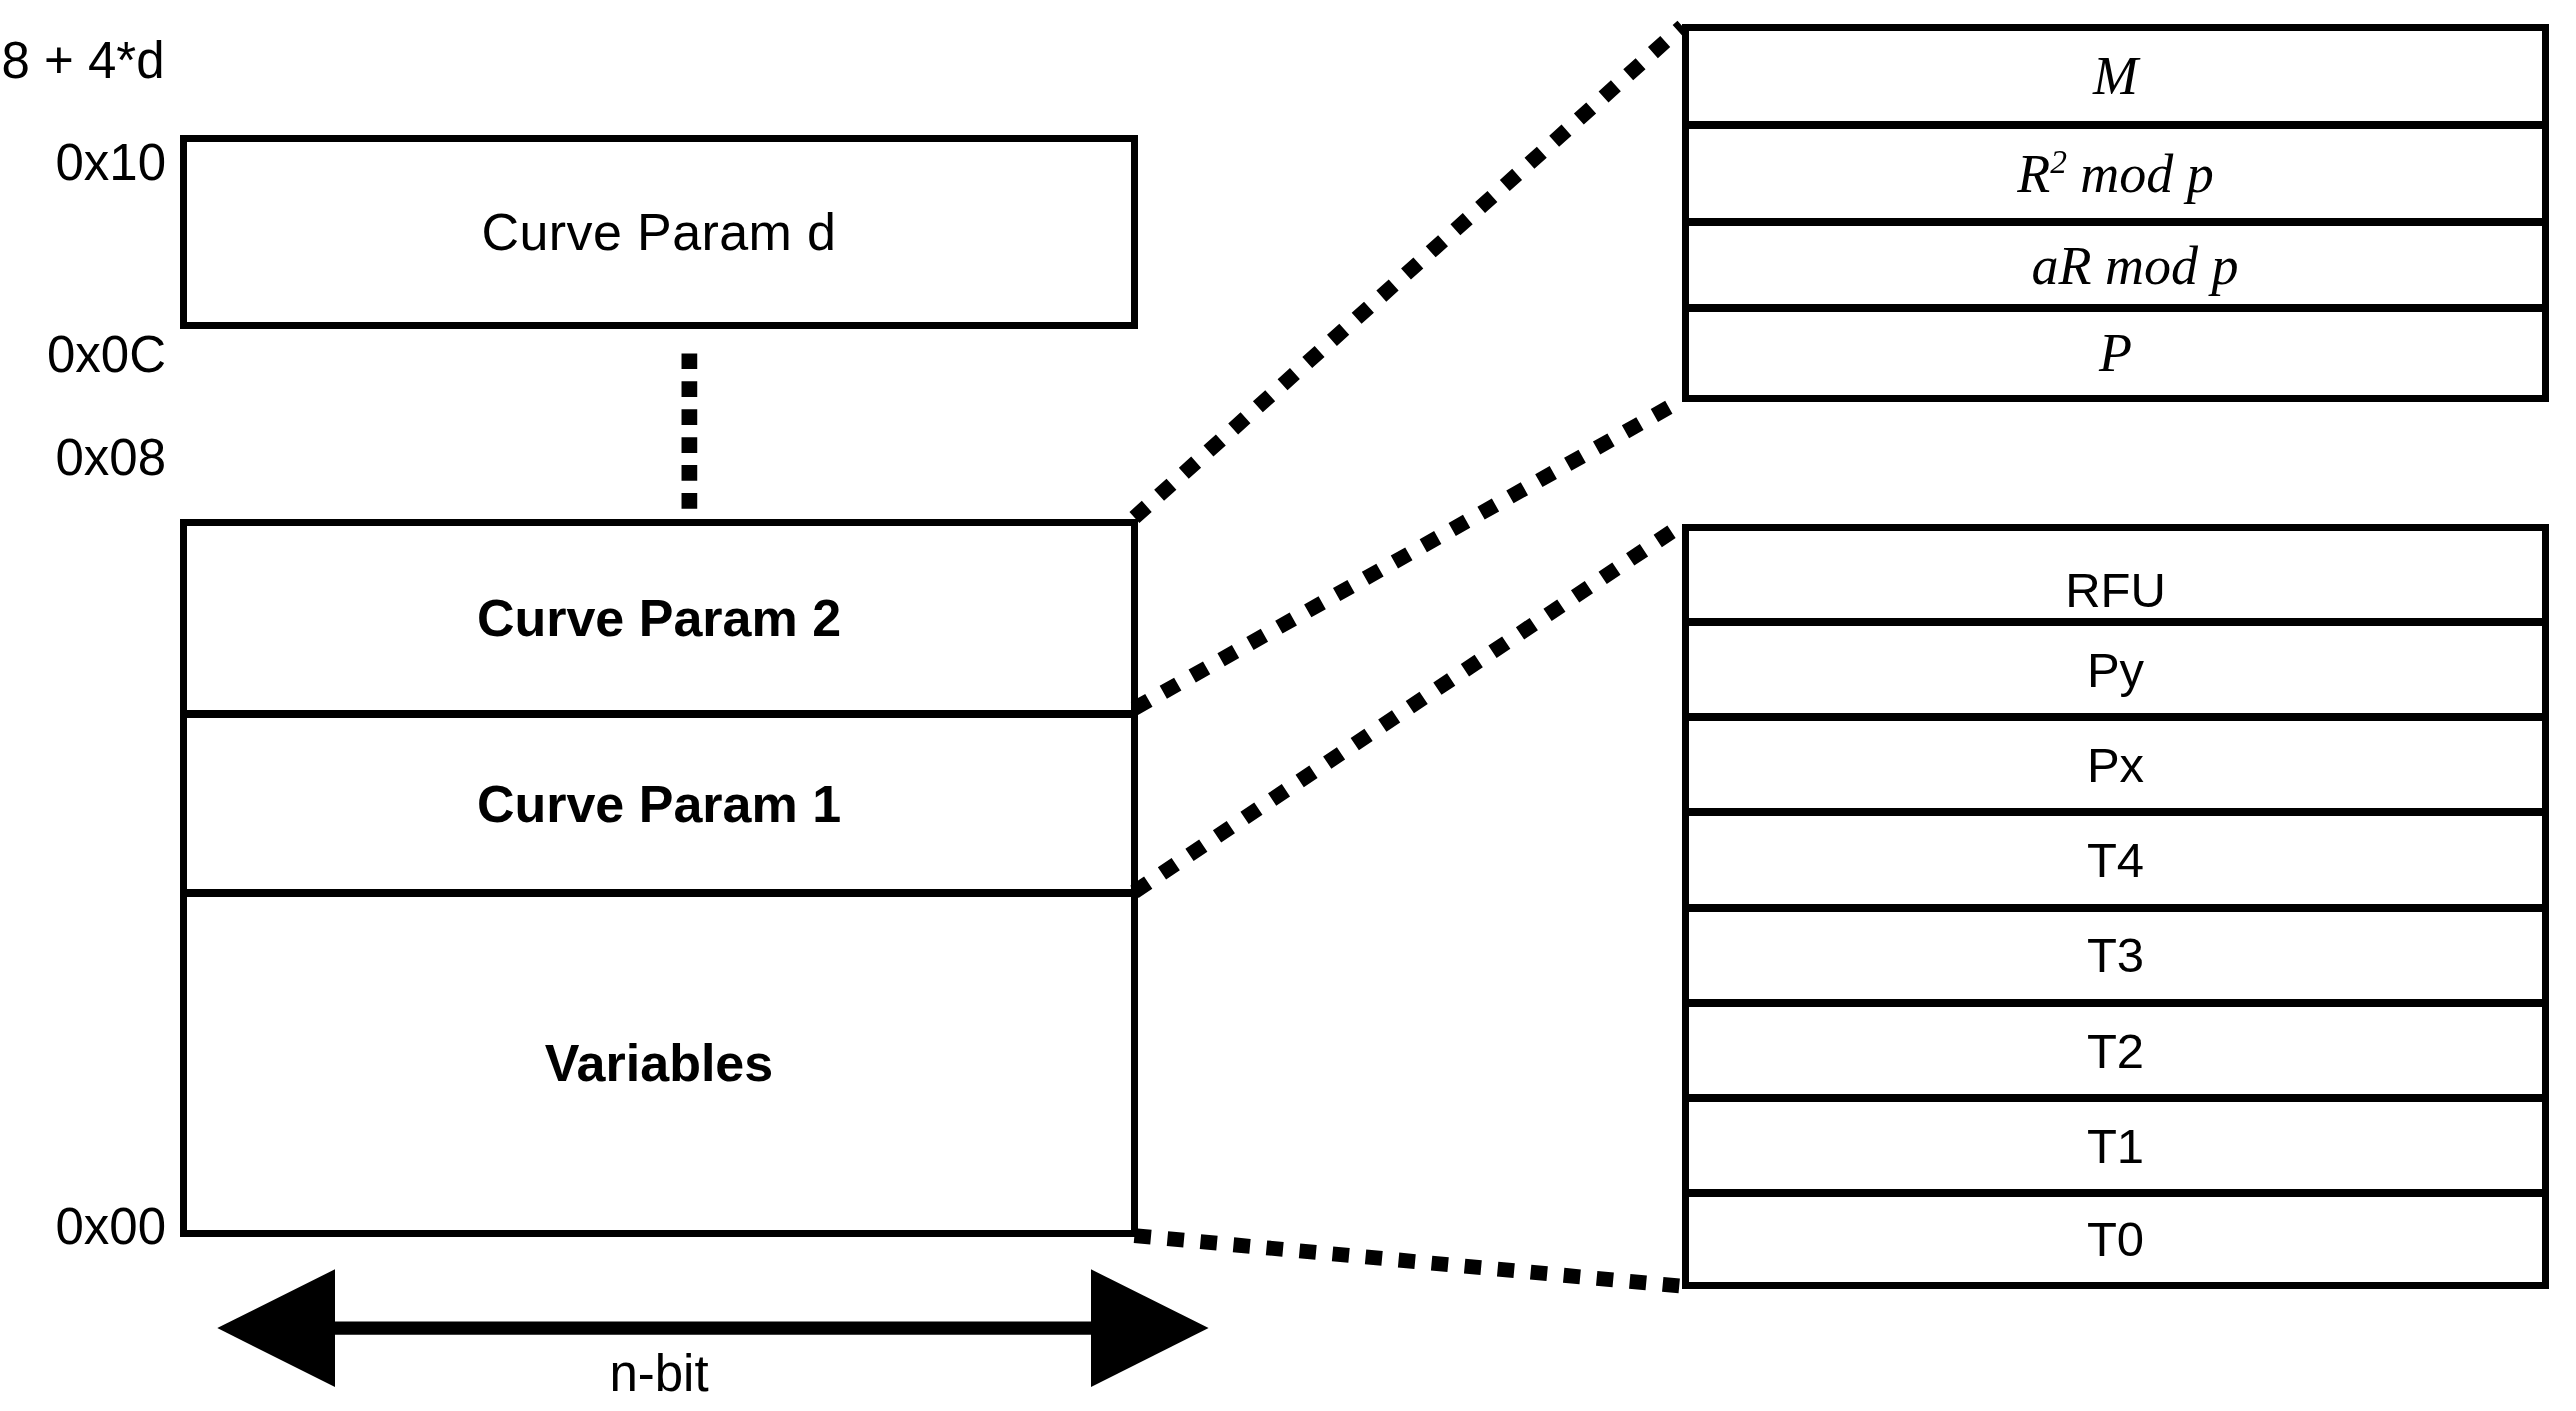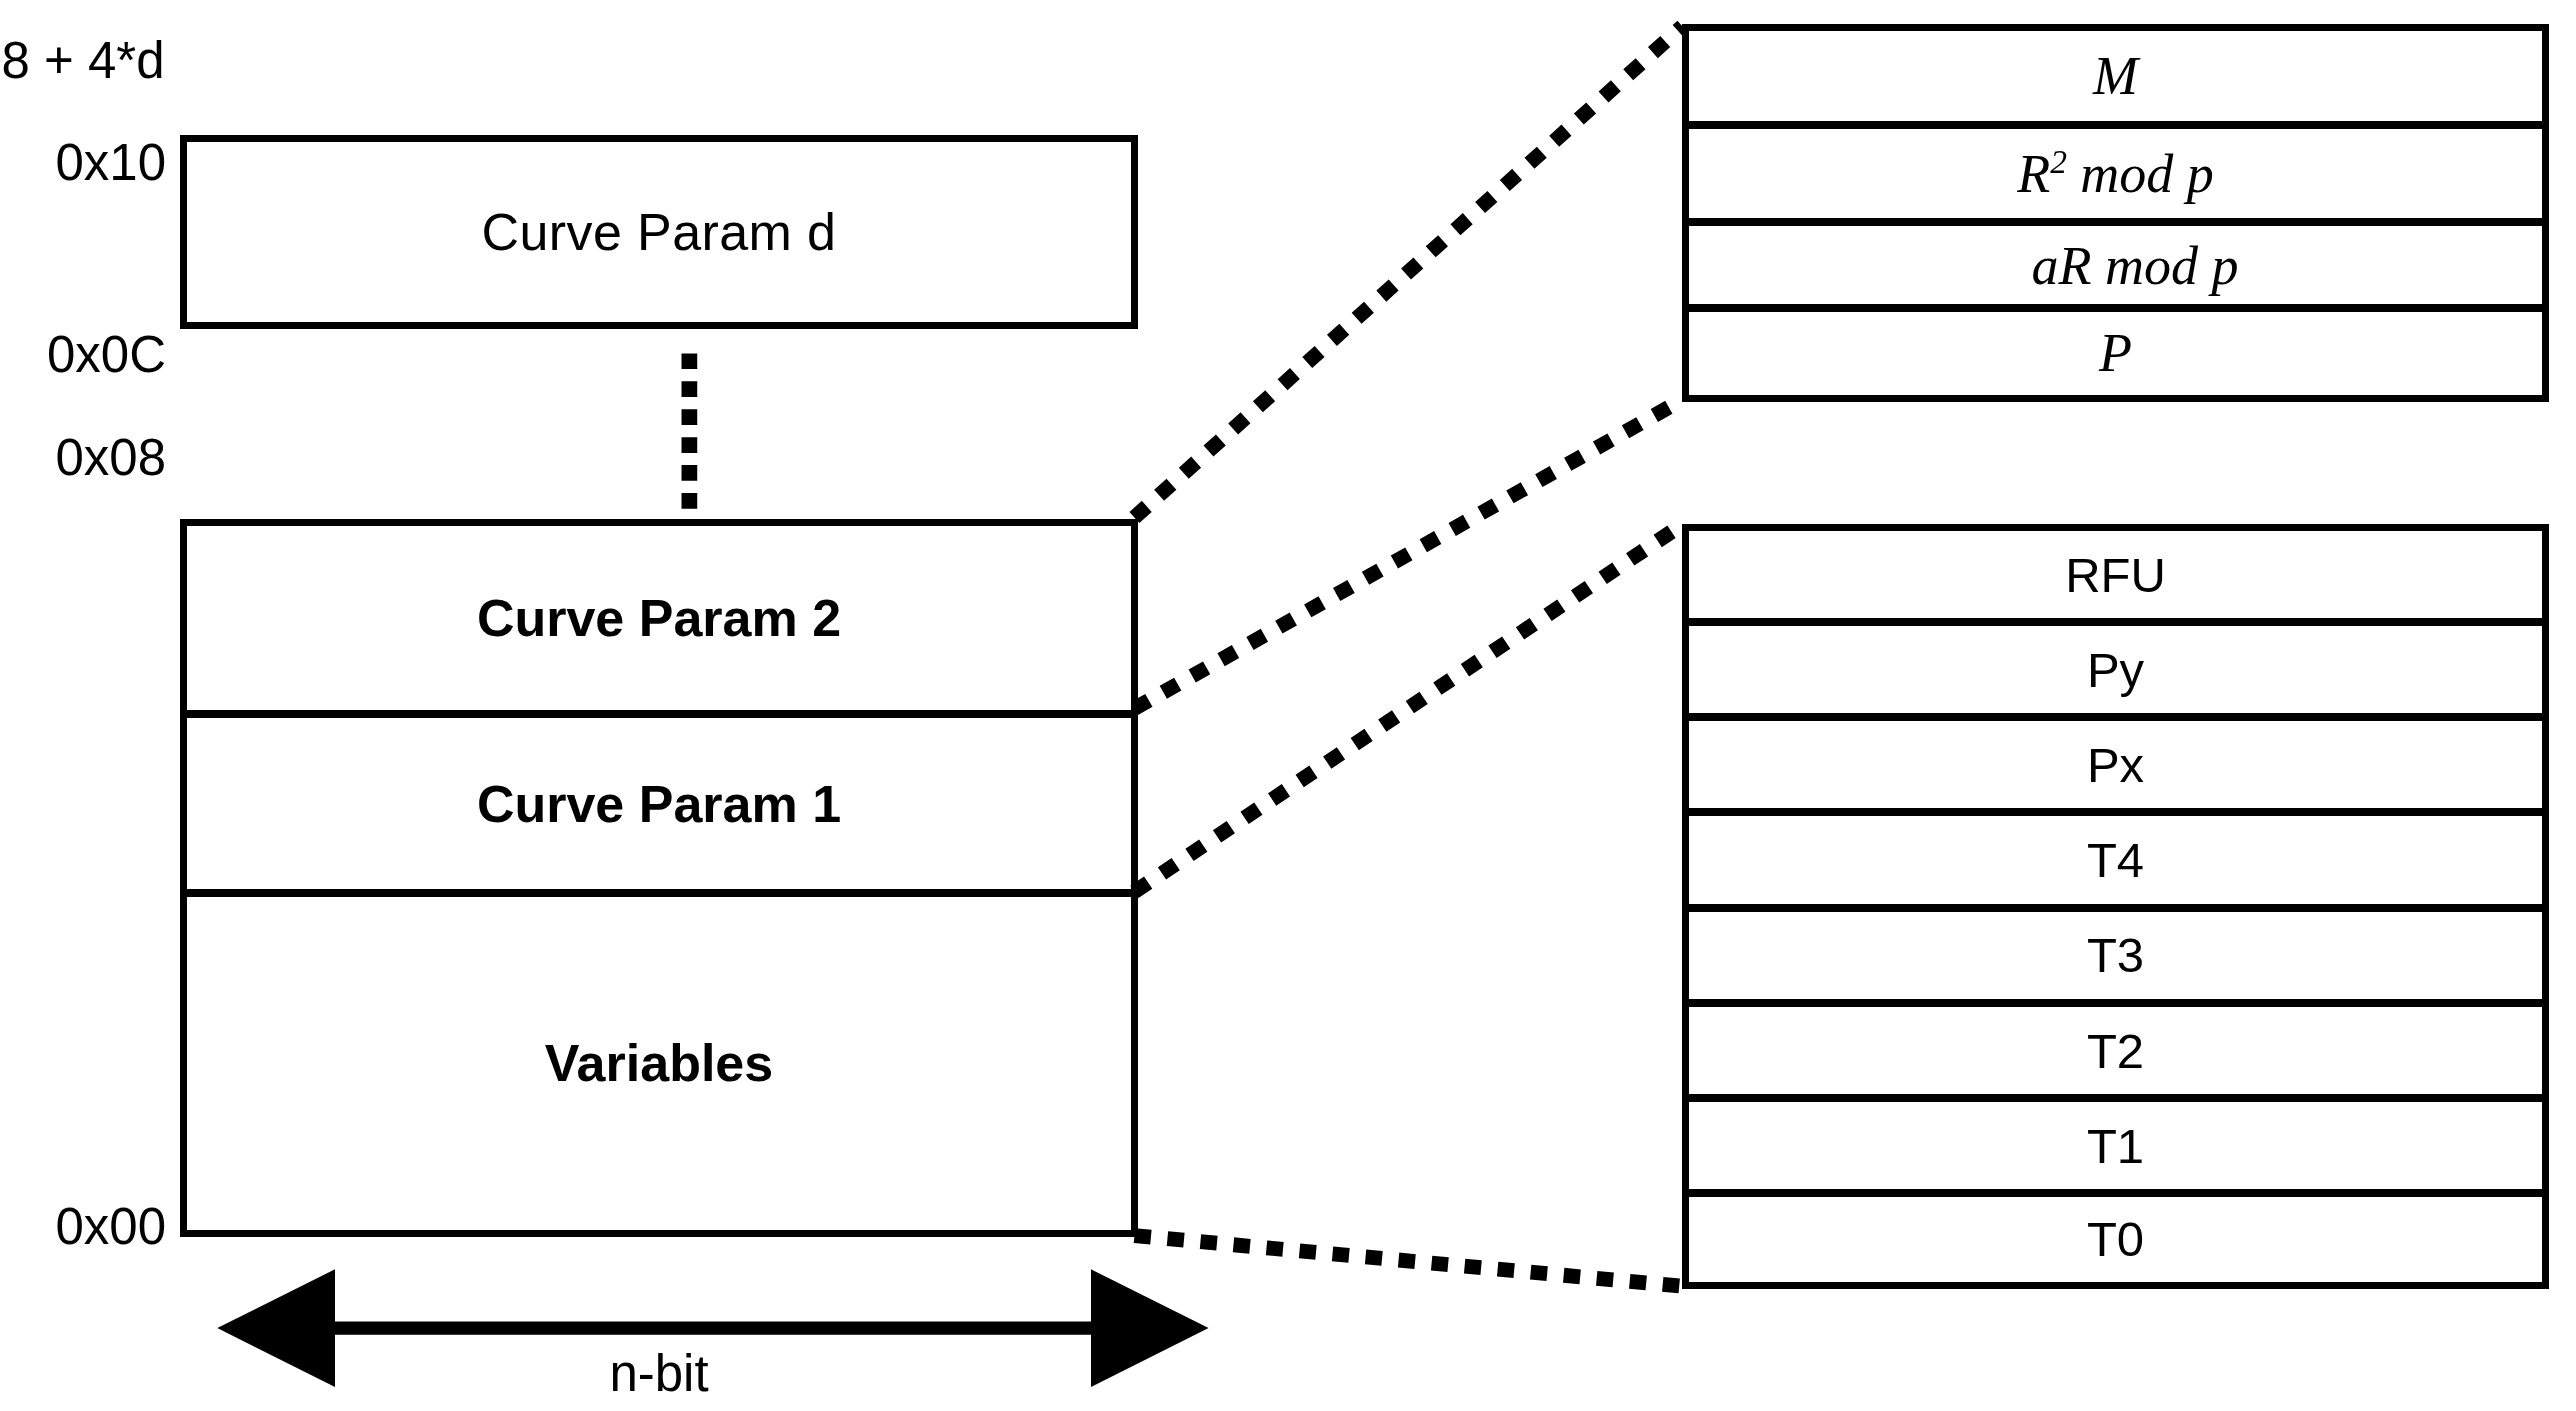--- a/index.html
+++ b/index.html
@@ -124,21 +124,21 @@
     </div>
     <div class="divider" style="top:273px;"></div>
 
     <div class="rrow math" style="top:281px;height:81px;">
       <span class="rlabel">P</span>
     </div>
   </div>
 
   <div class="rtable" style="left:1682px;top:524px;width:867px;height:765px;">
 
-    <div class="rrow" style="top:0px;height:87px;">
+    <div class="rrow" style="top:0px;height:87px;align-items:flex-end;">
       <span class="rlabel">RFU</span>
     </div>
     <div class="divider" style="top:87px;"></div>
 
     <div class="rrow" style="top:93px;height:74px;align-items:flex-end;">
       <span class="rlabel">Py</span>
     </div>
     <div class="divider" style="top:182px;"></div>
 
     <div class="rrow" style="top:190px;height:87px;">

